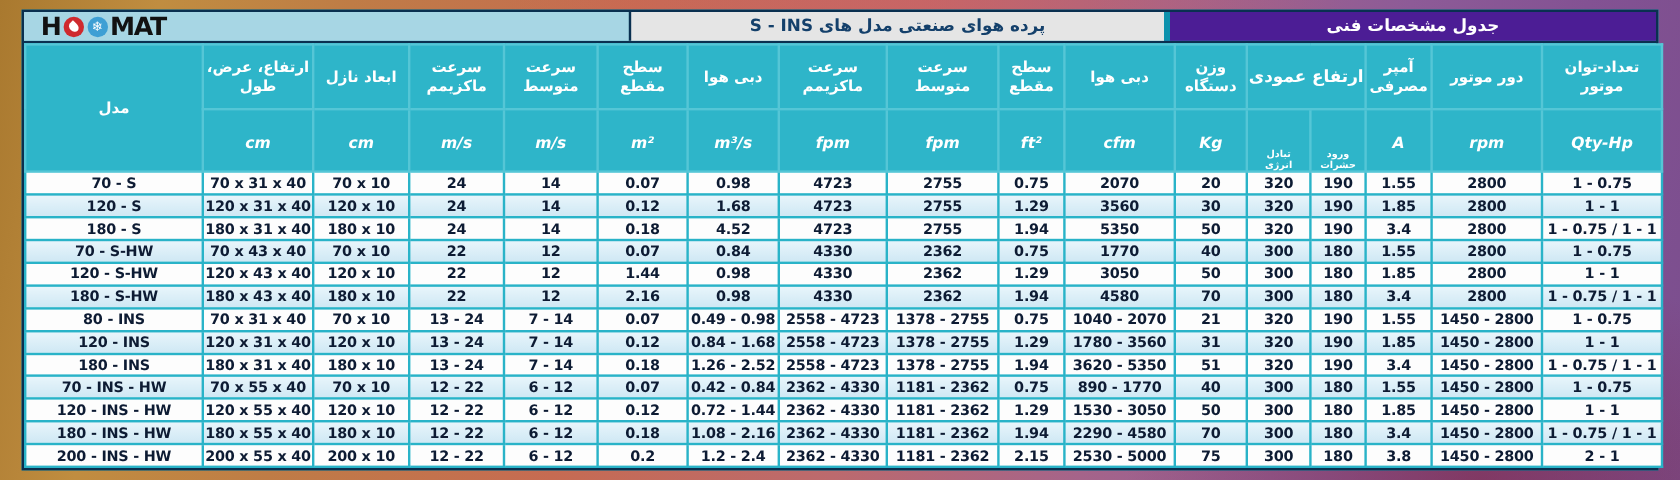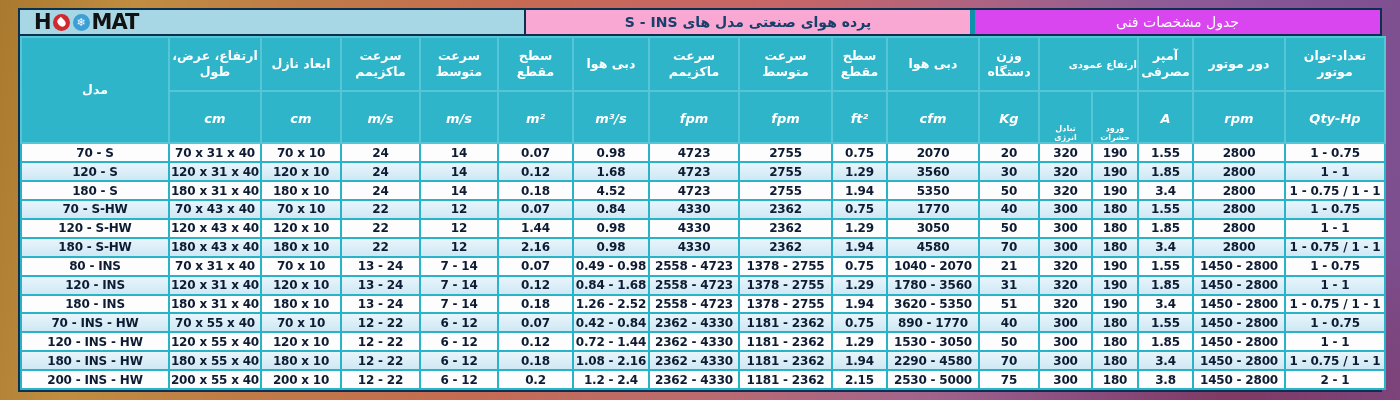--- a/index.html
+++ b/index.html
@@ -17,32 +17,32 @@
   }
   
   .topbar{display:flex;height:24px;flex:0 0 24px;border-bottom:2px solid #0a3050;}
   .logo-band{flex:0 0 490px;background:#a7d6e4;display:flex;align-items:center;padding-left:14px;gap:1px;}
   .logo-txt{font-family:"DejaVu Sans",sans-serif;font-weight:800;font-size:21px;line-height:1;color:#121212;letter-spacing:-1px;}
   .logo-dot{width:17px;height:17px;border-radius:50%;display:inline-flex;align-items:center;justify-content:center;margin:0 1px;}
   .logo-dot.red{background:#cf2a2e;}
   .logo-dot.blue{background:#3e9fd4;color:#fff;font-size:11px;line-height:1;}
   .flame{width:7px;height:9px;background:#fff;border-radius:50% 0 50% 50%;transform:rotate(-45deg);}
   .band{display:flex;align-items:center;justify-content:center;}
-  .band.product{flex:1 1 auto;background:#f9a8d4;color:#14406b;font-size:14px;font-weight:700;border-left:2px solid #0a3050;}
-  .band.table-title{flex:0 0 405px;background:#d946ef;color:#ffffff;font-size:14px;font-weight:400;border-left:5px solid #0d92ad;justify-content:center;}
+  .band.product{flex:1 1 auto;background:#e5e5e5;color:#14406b;font-size:14px;font-weight:700;border-left:2px solid #0a3050;}
+  .band.table-title{flex:0 0 405px;background:#4c1d95;color:#ffffff;font-size:14px;font-weight:700;border-left:5px solid #0d92ad;justify-content:center;}
   
   table{border-collapse:collapse;table-layout:fixed;width:100%;height:100%;flex:1 1 auto;}
   thead th{
     background:#2eb5c9;color:#ffffff;border:2px solid #55c6d6;
     font-weight:700;padding:0;vertical-align:middle;text-align:center;
   }
   tr.hrow{height:54px;}
   tr.urow{height:18px;}
   .fa{direction:rtl;white-space:pre-line;font-size:12.5px;line-height:1.3;display:block;}
-  .fa.small{font-size:10px;text-align:right;}
+  .fa.small{font-size:14px;}
   .unit{font-style:italic;font-size:13px;font-weight:700;}
   .subhdr{direction:rtl;white-space:pre-line;font-size:8px;line-height:1.15;font-weight:700;display:block;margin-top:32px;}
   tbody td{
     border:2px solid #29b3c8;text-align:center;vertical-align:middle;
     color:#0d1b33;font-size:12px;font-weight:700;letter-spacing:-.2px;padding:0;
     background:#fdfdfd;
   }
   tbody tr.even td{background:linear-gradient(#e8f5fb,#cfe8f4);}
 </style>
 </head>

